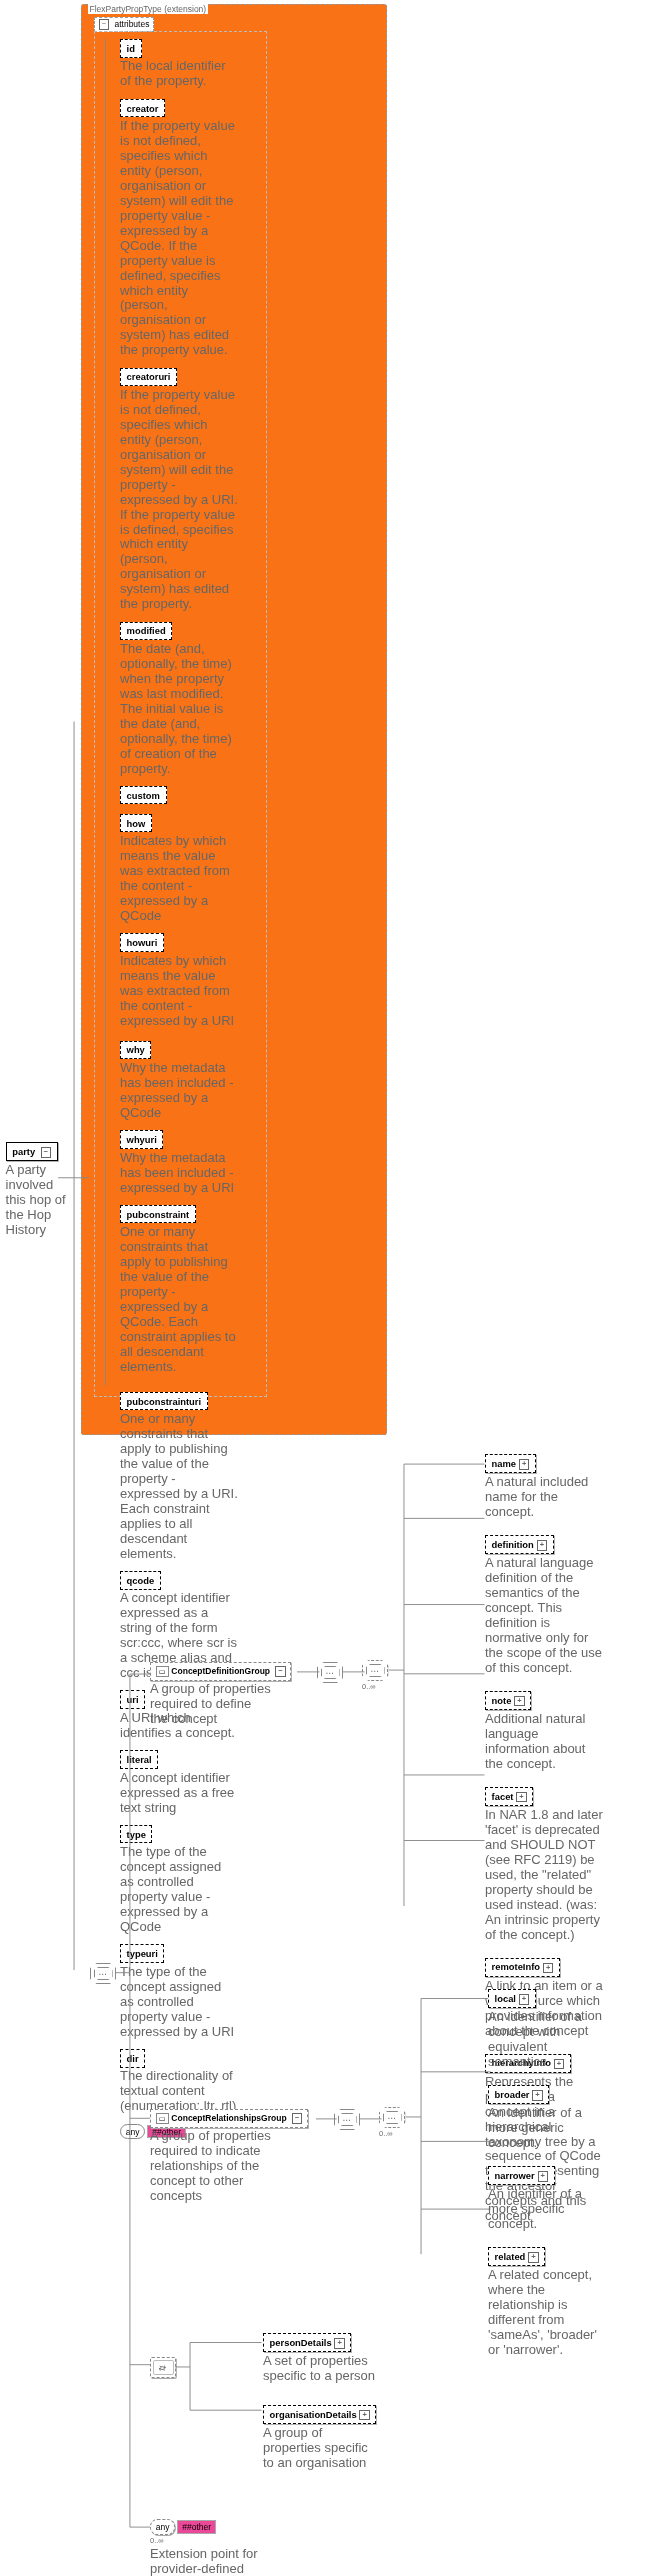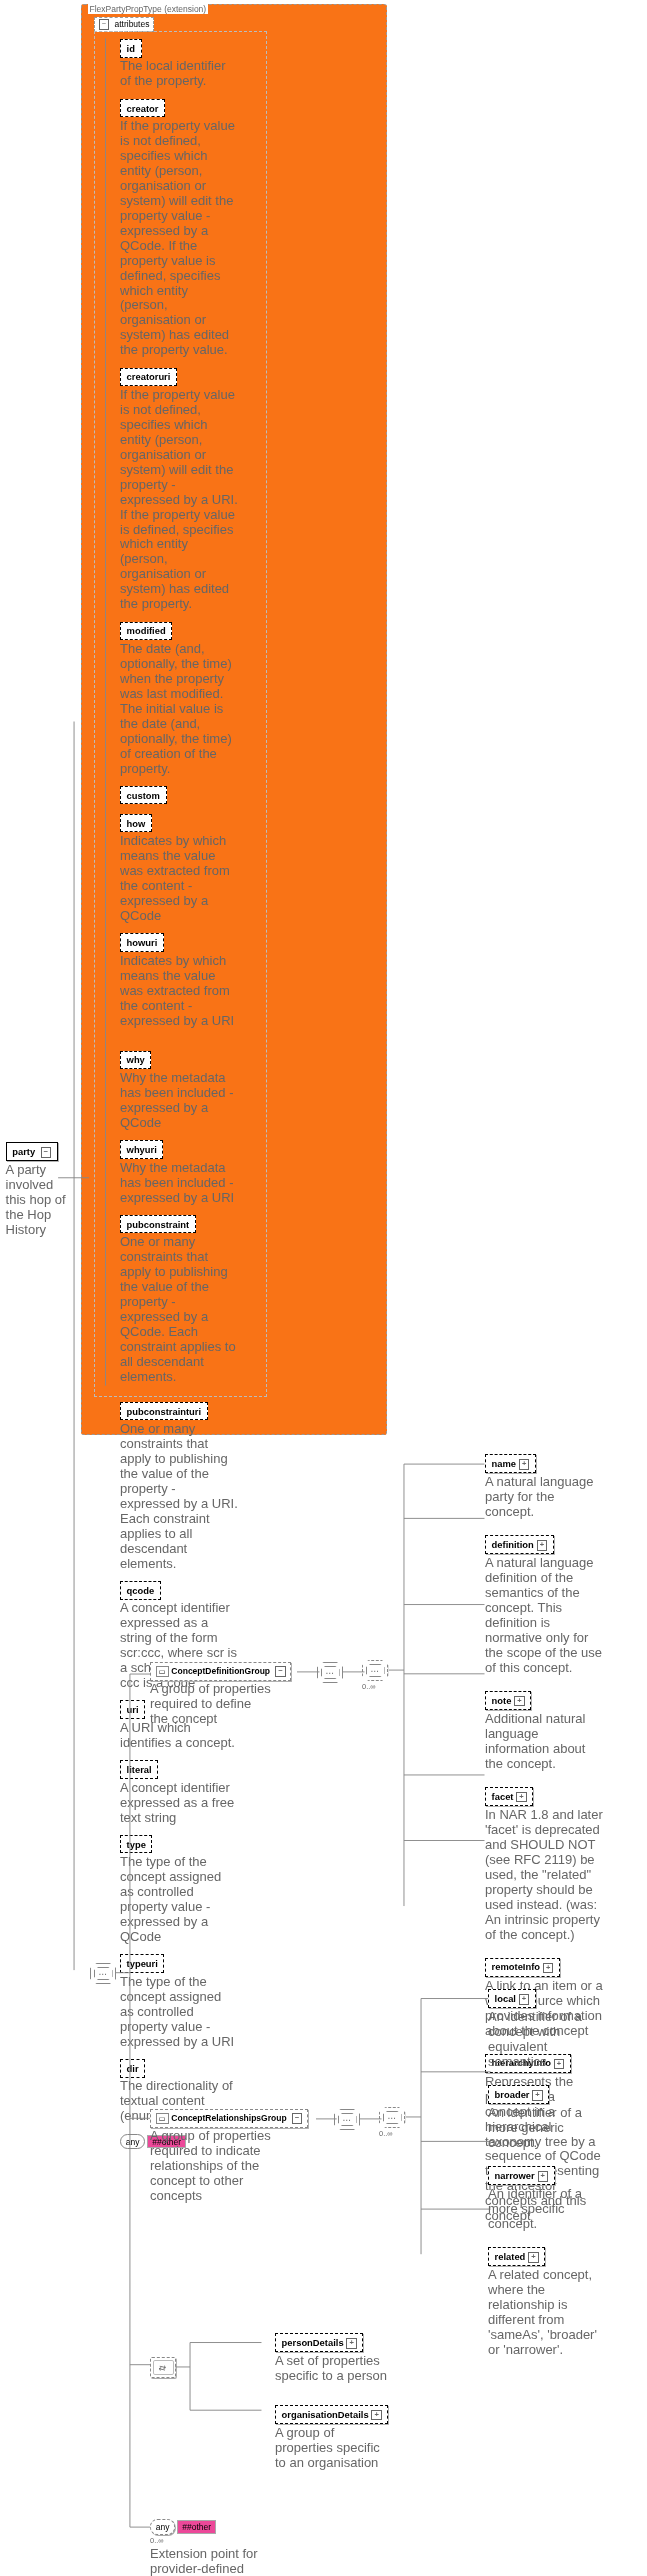--- a/index.html
+++ b/index.html
@@ -163,21 +163,21 @@
   <line x1="8" y1="0" x2="8" y2="1436" stroke="#888" stroke-width="1"></line>
 </svg>
 
 <div class="abs" style="left:120px; top:39px;">
   <div style="margin-bottom:9.4px;"><div class="node-box dashed"><span>id</span></div><div class="desc">The local identifier of the property.</div></div>
   <div style="margin-bottom:9.4px;"><div class="node-box dashed"><span>creator</span></div><div class="desc">If the property value is not defined, specifies which entity (person, organisation or system) will edit the property value - expressed by a QCode. If the property value is defined, specifies which entity (person, organisation or system) has edited the property value.</div></div>
   <div style="margin-bottom:9.4px;"><div class="node-box dashed"><span>creatoruri</span></div><div class="desc">If the property value is not defined, specifies which entity (person, organisation or system) will edit the property - expressed by a URI. If the property value is defined, specifies which entity (person, organisation or system) has edited the property.</div></div>
   <div style="margin-bottom:9.4px;"><div class="node-box dashed"><span>modified</span></div><div class="desc">The date (and, optionally, the time) when the property was last modified. The initial value is the date (and, optionally, the time) of creation of the property.</div></div>
   <div style="margin-bottom:9.4px;"><div class="node-box dashed"><span>custom</span></div></div>
   <div style="margin-bottom:9.4px;"><div class="node-box dashed"><span>how</span></div><div class="desc">Indicates by which means the value was extracted from the content - expressed by a QCode</div></div>
-  <div style="margin-bottom:22px;"><div class="node-box dashed"><span>howuri</span></div><div class="desc">Indicates by which means the value was extracted from the content - expressed by a URI</div></div>
+  <div style="margin-bottom:12px;"><div class="node-box dashed"><span>howuri</span></div><div class="desc">Indicates by which means the value was extracted from the content - expressed by a URI</div></div>
   <div style="margin-bottom:9.4px;"><div class="node-box dashed"><span>why</span></div><div class="desc">Why the metadata has been included - expressed by a QCode</div></div>
   <div style="margin-bottom:9.4px;"><div class="node-box dashed"><span>whyuri</span></div><div class="desc">Why the metadata has been included - expressed by a URI</div></div>
   <div style="margin-bottom:9.4px;"><div class="node-box dashed"><span>pubconstraint</span></div><div class="desc">One or many constraints that apply to publishing the value of the property - expressed by a QCode. Each constraint applies to all descendant elements.</div></div>
   <div style="margin-bottom:9.4px;margin-top:17px;"><div class="node-box dashed"><span>pubconstrainturi</span></div><div class="desc">One or many constraints that apply to publishing the value of the property - expressed by a URI. Each constraint applies to all descendant elements.</div></div>
   <div style="margin-bottom:9.4px;"><div class="node-box dashed"><span>qcode</span></div><div class="desc">A concept identifier expressed as a string of the form scr:ccc, where scr is a scheme alias and ccc is a code</div></div>
   <div style="margin-bottom:9.4px;"><div class="node-box dashed"><span>uri</span></div><div class="desc">A URI which identifies a concept.</div></div>
   <div style="margin-bottom:9.4px;"><div class="node-box dashed"><span>literal</span></div><div class="desc">A concept identifier expressed as a free text string</div></div>
   <div style="margin-bottom:9.4px;"><div class="node-box dashed"><span>type</span></div><div class="desc">The type of the concept assigned as controlled property value - expressed by a QCode</div></div>
   <div style="margin-bottom:9.4px;"><div class="node-box dashed"><span>typeuri</span></div><div class="desc">The type of the concept assigned as controlled property value - expressed by a URI</div></div>
   <div style="margin-bottom:9.4px;"><div class="node-box dashed"><span>dir</span></div><div class="desc">The directionality of textual content (enumeration: ltr, rtl)</div></div>
@@ -237,21 +237,21 @@
   <line x1="16" y1="8" x2="16" y2="480" stroke="#888" stroke-width="1"></line>
   <line x1="16" y1="8" x2="102" y2="8" stroke="#888" stroke-width="1"></line>
   <line x1="16" y1="66" x2="102" y2="66" stroke="#888" stroke-width="1"></line>
   <line x1="16" y1="158" x2="102" y2="158" stroke="#888" stroke-width="1"></line>
   <line x1="16" y1="232" x2="102" y2="232" stroke="#888" stroke-width="1"></line>
   <line x1="16" y1="340" x2="102" y2="340" stroke="#888" stroke-width="1"></line>
   <line x1="16" y1="410" x2="102" y2="410" stroke="#888" stroke-width="1"></line>
 </svg>
 
 <div class="abs" style="left:485px; top:1454px;">
-  <div style="margin-bottom:15px;"><div class="node-box dashed shadow-box"><span>name</span><span class="expand-icon">+</span></div><div class="desc">A natural language party for the concept.</div></div>
+  <div style="margin-bottom:15px;"><div class="node-box dashed shadow-box"><span>name</span><span class="expand-icon">+</span></div><div class="desc">A natural included name for the concept.</div></div>
   <div style="margin-bottom:15px;"><div class="node-box dashed shadow-box"><span>definition</span><span class="expand-icon">+</span></div><div class="desc">A natural language definition of the semantics of the concept. This definition is normative only for the scope of the use of this concept.</div></div>
   <div style="margin-bottom:15px;"><div class="node-box dashed shadow-box"><span>note</span><span class="expand-icon">+</span></div><div class="desc">Additional natural language information about the concept.</div></div>
   <div style="margin-bottom:15px;"><div class="node-box dashed shadow-box"><span>facet</span><span class="expand-icon">+</span></div><div class="desc">In NAR 1.8 and later 'facet' is deprecated and SHOULD NOT (see RFC 2119) be used, the "related" property should be used instead. (was: An intrinsic property of the concept.)</div></div>
   <div style="margin-bottom:15px;"><div class="node-box dashed shadow-box"><span>remoteInfo</span><span class="expand-icon">+</span></div><div class="desc">A link to an item or a web resource which provides information about the concept</div></div>
   <div style="margin-bottom:15px;"><div class="node-box dashed shadow-box"><span>hierarchyInfo</span><span class="expand-icon">+</span></div><div class="desc">Represents the position of a concept in a hierarchical taxonomy tree by a sequence of QCode tokens representing the ancestor concepts and this concept</div></div>
 </div>
 
 <div class="abs" style="left:150px; top:2109px;">
   <div class="group-box shadow-box">
     <span class="gicon">▭</span><span>ConceptRelationshipsGroup</span>
@@ -304,21 +304,21 @@
     </div>
 </div>
 
 <svg class="connector" style="left:175px; top:2335px;" width="94" height="94" viewBox="0 0 100 100">
   <line x1="0" y1="34" x2="16" y2="34" stroke="#888" stroke-width="1"></line>
   <line x1="16" y1="8" x2="16" y2="80" stroke="#888" stroke-width="1"></line>
   <line x1="16" y1="8" x2="92" y2="8" stroke="#888" stroke-width="1"></line>
   <line x1="16" y1="80" x2="92" y2="80" stroke="#888" stroke-width="1"></line>
 </svg>
 
-<div class="abs" style="left:275px; top:2333px;">
+<div class="abs" style="left:263px; top:2333px;">
   <div style="margin-bottom:20.7px;"><div class="node-box dashed shadow-box"><span>personDetails</span><span class="expand-icon">+</span></div><div class="desc">A set of properties specific to a person</div></div>
   <div><div class="node-box dashed shadow-box"><span>organisationDetails</span><span class="expand-icon">+</span></div><div class="desc">A group of properties specific to an organisation</div></div>
 </div>
 
 <div class="abs" style="left:150px; top:2519px;">
   <div>
     <span class="any-box shadow-box" style="border-style:dashed;"><span>any</span></span>
     <span class="other-tag"><span>##other</span></span>
   </div>
   <div class="occ">0..∞</div>

